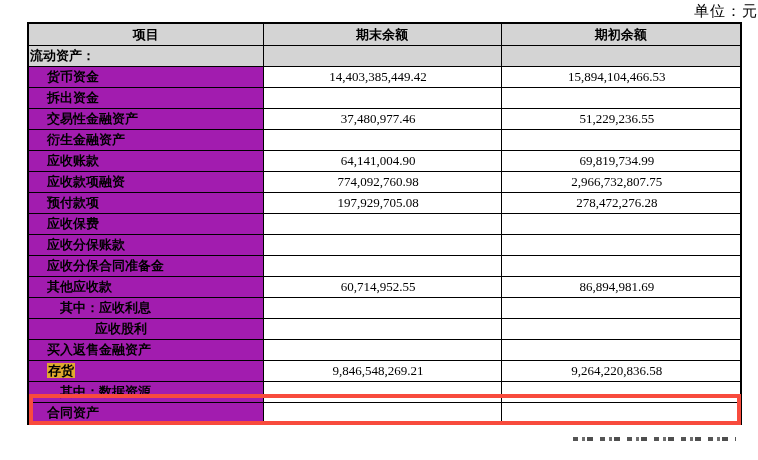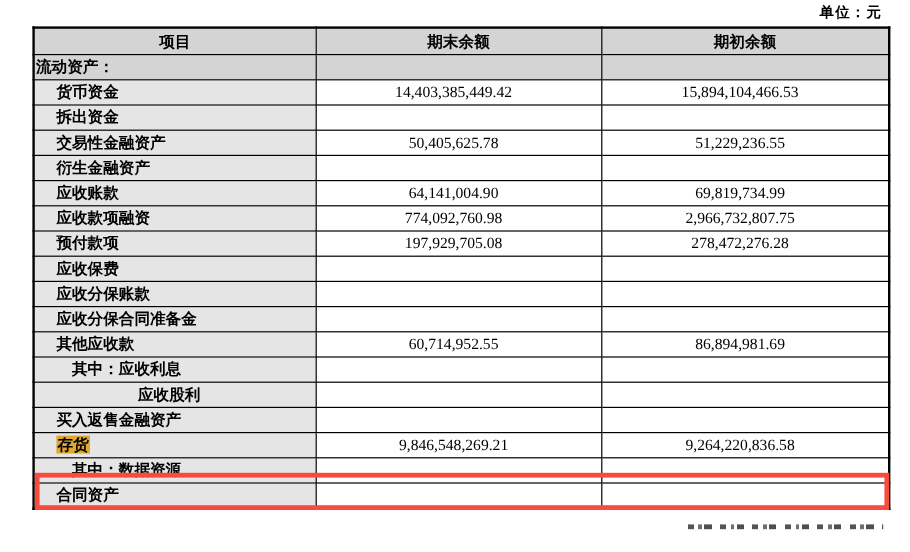--- a/index.html
+++ b/index.html
@@ -3,45 +3,45 @@
 <meta charset="utf-8">
 <style>
   html,body{margin:0;padding:0}
   body{
     width:758px;height:460px;position:relative;overflow:hidden;
     background:#ffffff;
     font-family:"Liberation Serif","DejaVu Serif",serif;
     color:#000;
   }
   .unit-label{
-    position:absolute;top:2px;right:23px;
-    font-size:12px;font-weight:700;letter-spacing:1px;
+    position:absolute;top:2px;right:0;
+    font-size:15px;font-weight:400;letter-spacing:1px;
   }
   table.fin{
     position:absolute;left:27px;top:22px;width:713px;
     border-collapse:collapse;table-layout:fixed;
     border:2px solid #000;
   }
   th,td{
     border:1px solid #000;
     font-size:13px;
     height:20px;
     vertical-align:middle;
     overflow:hidden;white-space:nowrap;
     padding:0;
   }
   th{
     background:#d4d4d4;font-weight:700;text-align:center;height:21px;
   }
-  td.c-label{background:#e5e5e5;font-weight:700}
+  td.c-label{background:#a21caf;font-weight:700}
   tr.section td{background:#d4d4d4}
   .ind0{padding-left:1px}
   .ind1{padding-left:18px}
   .ind2{padding-left:31px}
-  .ind3{padding-left:86px}
+  .ind3{padding-left:66px}
   td.c-num{text-align:center;padding-right:8px;font-weight:400;background:#fff}
   tr.section td.c-num{background:#d4d4d4}
   .hl{background:#e0a92e;padding:0 1px}
   .annotation-box{
     position:absolute;left:29px;top:394px;width:712px;height:31px;
     border:4px solid #f84b3d;box-sizing:border-box;
     pointer-events:none;
   }
   .watermark-artifact{
     position:absolute;left:573px;top:437px;width:163px;height:4px;
@@ -82,21 +82,21 @@
         <td class="c-num">14,403,385,449.42</td>
         <td class="c-num">15,894,104,466.53</td>
       </tr>
       <tr>
         <td class="c-label ind1"><span>拆出资金</span></td>
         <td class="c-num"></td>
         <td class="c-num"></td>
       </tr>
       <tr>
         <td class="c-label ind1"><span>交易性金融资产</span></td>
-        <td class="c-num">50,405,625.78</td>
+        <td class="c-num">37,480,977.46</td>
         <td class="c-num">51,229,236.55</td>
       </tr>
       <tr>
         <td class="c-label ind1"><span>衍生金融资产</span></td>
         <td class="c-num"></td>
         <td class="c-num"></td>
       </tr>
       <tr>
         <td class="c-label ind1"><span>应收账款</span></td>
         <td class="c-num">64,141,004.90</td>

